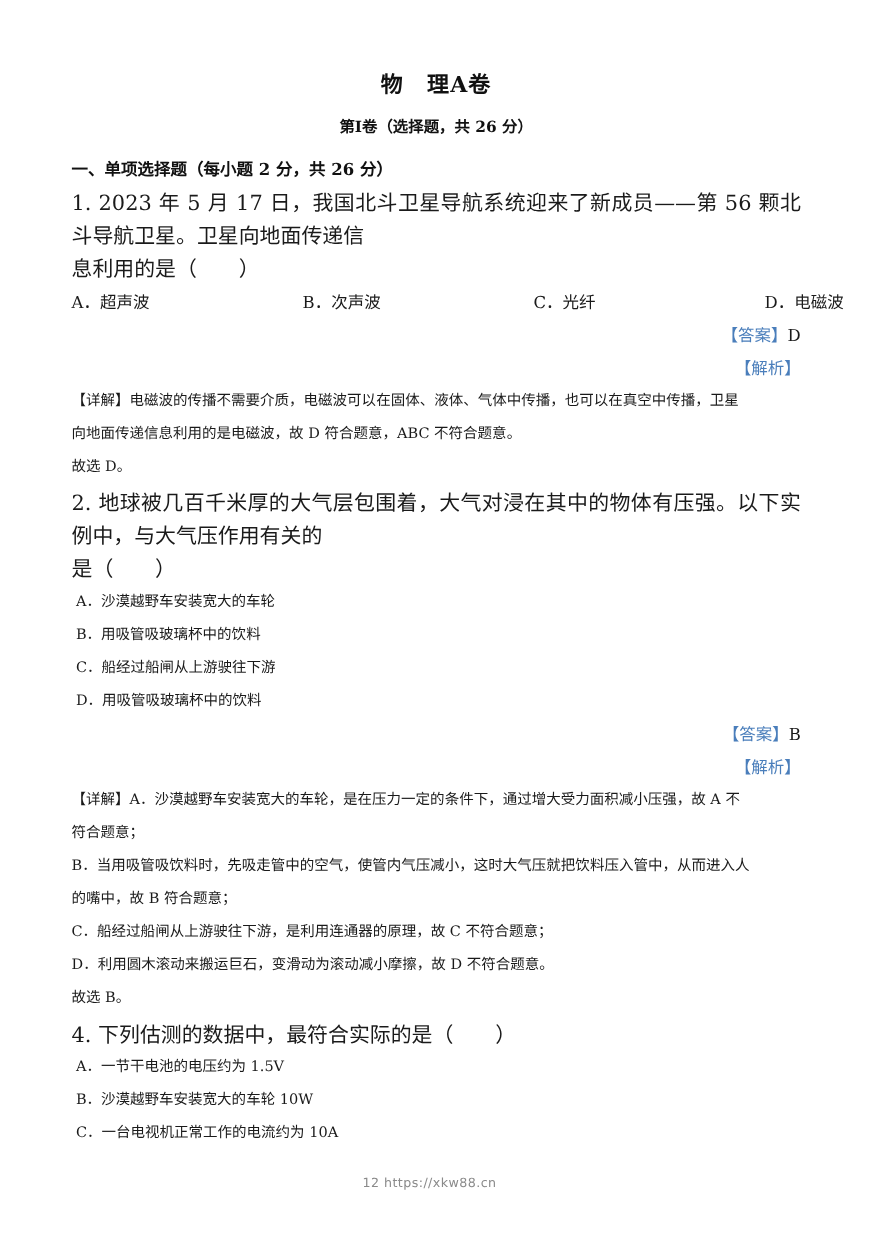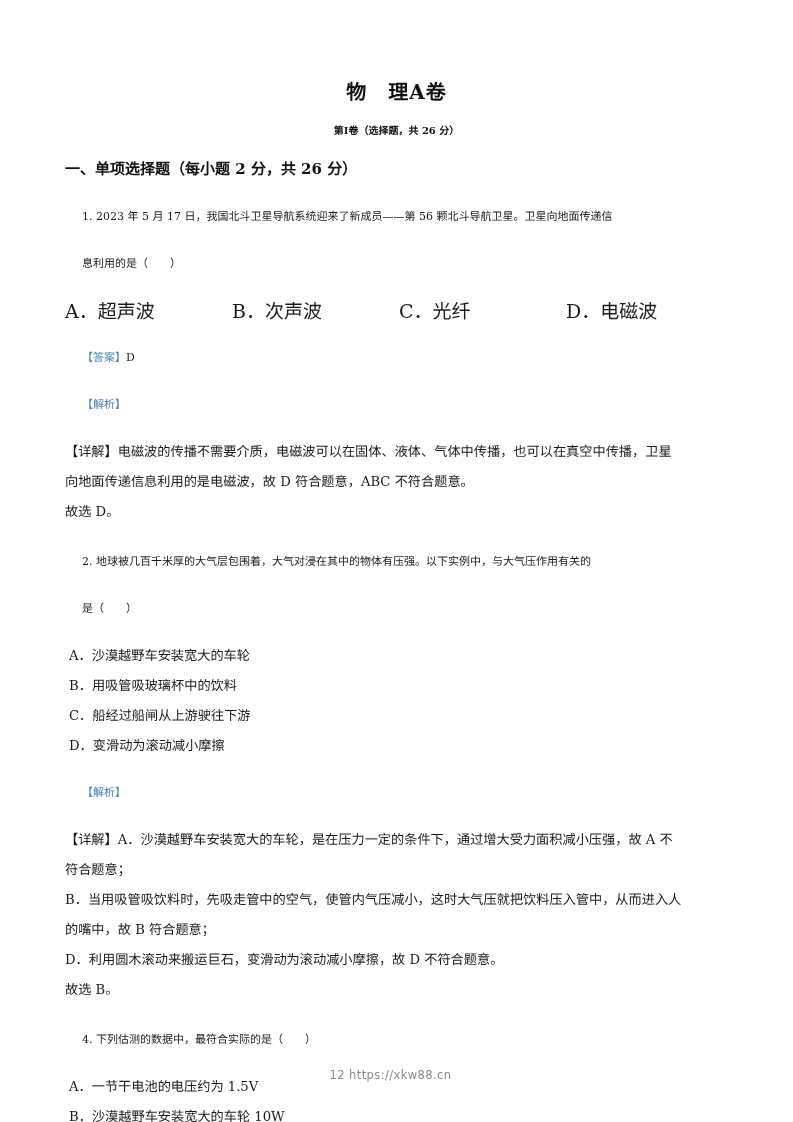--- a/index.html
+++ b/index.html
@@ -14,83 +14,85 @@
     position: relative;
     font-family: "DejaVu Serif", "Liberation Serif", serif;
     color: #1a1a1a;
     overflow: hidden;
   }
   .page {
     position: relative;
     width: 793px;
     height: 1122px;
     box-sizing: border-box;
-    padding: 15px 65px;
+    padding: 0 65px;
   }
   .doc-title {
     text-align: center;
     font-weight: bold;
     font-size: 20px;
     letter-spacing: 1px;
     margin: 0;
     padding-top: 62px;
     line-height: 30px;
     color: #111;
   }
   .doc-subtitle {
     text-align: center;
     font-weight: bold;
-    font-size: 10px;
+    font-size: 14px;
     margin: 0;
     padding-top: 12px;
     line-height: 24px;
     color: #111;
   }
   .section-heading {
     font-weight: bold;
     font-size: 15px;
     margin: 0;
     padding-top: 13px;
     line-height: 26px;
     color: #111;
   }
   .q-line {
-    font-size: 11px;
+    font-size: 19px;
     line-height: 30px;
-    margin: 17px;
+    margin: 0;
     text-align: justify;
     text-justify: inter-ideograph;
     color: #1a1a1a;
   }
   .q-block {
     margin: 0;
     padding-top: 3px;
   }
   .options-row {
     display: flex;
-    font-size: 19px;
+    font-size: 15px;
     line-height: 30px;
     margin: 0;
+    gap: 43px;
   }
   .options-row .opt {
     flex: 0 0 167px;
   }
   .opt-line {
     font-size: 13.2px;
     line-height: 30px;
     margin: 0;
     padding-left: 4px;
   }
   .marker {
     color: #4a7ebb;
   }
   .ans-line, .exp-line {
-    font-size: 11px;
+    font-size: 15px;
     line-height: 30px;
-    margin: 17px;
+    margin: 0;
+    text-align: right;
   }
   .detail-line {
     font-size: 13.2px;
     line-height: 30px;
     margin: 0;
     text-align: justify;
     text-justify: inter-ideograph;
   }
   .detail-line b {
     font-weight: normal;
@@ -135,28 +137,30 @@
     <div class="detail-line">故选 D。</div>
   </div>
 
   <div class="q-block">
     <div class="q-line">2. 地球被几百千米厚的大气层包围着，大气对浸在其中的物体有压强。以下实例中，与大气压作用有关的</div>
     <div class="q-line">是（　　）</div>
 
     <div class="opt-line">A．沙漠越野车安装宽大的车轮</div>
     <div class="opt-line">B．用吸管吸玻璃杯中的饮料</div>
     <div class="opt-line">C．船经过船闸从上游驶往下游</div>
-    <div class="opt-line">D．变滑动为滚动减小摩擦</div>
+    <div class="opt-line">D．用吸管吸玻璃杯中的饮料</div>
 
+    <div class="ans-line"><span class="marker" style="color: rgb(74, 126, 187);">【答案】</span><span>B</span></div>
     <div class="exp-line"><span class="marker" style="color: rgb(74, 126, 187);">【解析】</span></div>
 
     <div class="detail-line"><b>【详解】</b><span>A．沙漠越野车安装宽大的车轮，是在压力一定的条件下，通过增大受力面积减小压强，故 A 不</span></div>
     <div class="detail-line">符合题意；</div>
     <div class="detail-line">B．当用吸管吸饮料时，先吸走管中的空气，使管内气压减小，这时大气压就把饮料压入管中，从而进入人</div>
     <div class="detail-line">的嘴中，故 B 符合题意；</div>
+    <div class="detail-line">C．船经过船闸从上游驶往下游，是利用连通器的原理，故 C 不符合题意；</div>
     <div class="detail-line">D．利用圆木滚动来搬运巨石，变滑动为滚动减小摩擦，故 D 不符合题意。</div>
     <div class="detail-line">故选 B。</div>
   </div>
 
   <div class="q-block">
     <div class="q-line">4. 下列估测的数据中，最符合实际的是（　　）</div>
 
     <div class="opt-line">A．一节干电池的电压约为 1.5V</div>
     <div class="opt-line">B．沙漠越野车安装宽大的车轮 10W</div>
     <div class="opt-line">C．一台电视机正常工作的电流约为 10A</div>

